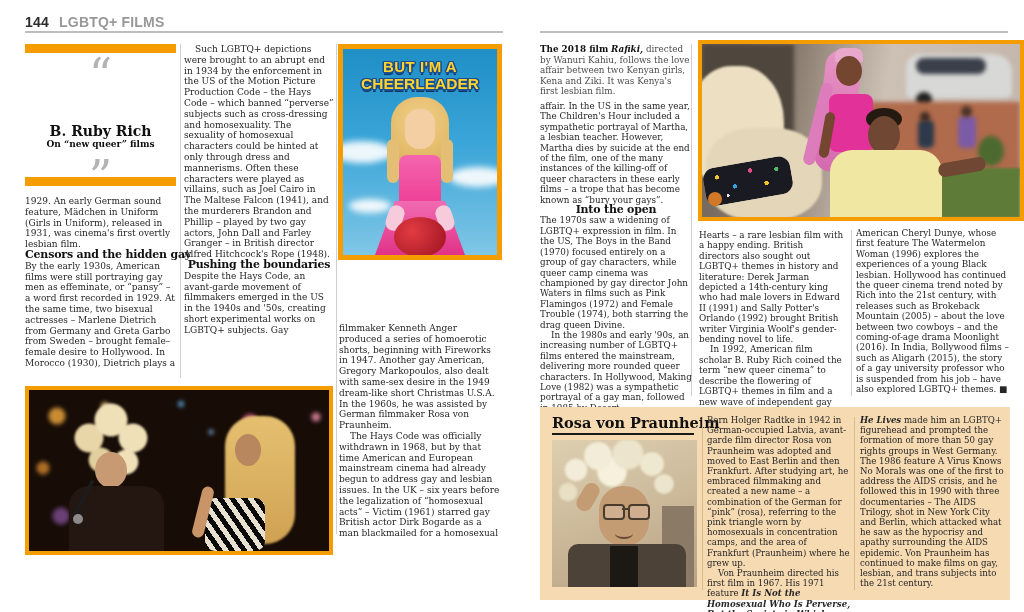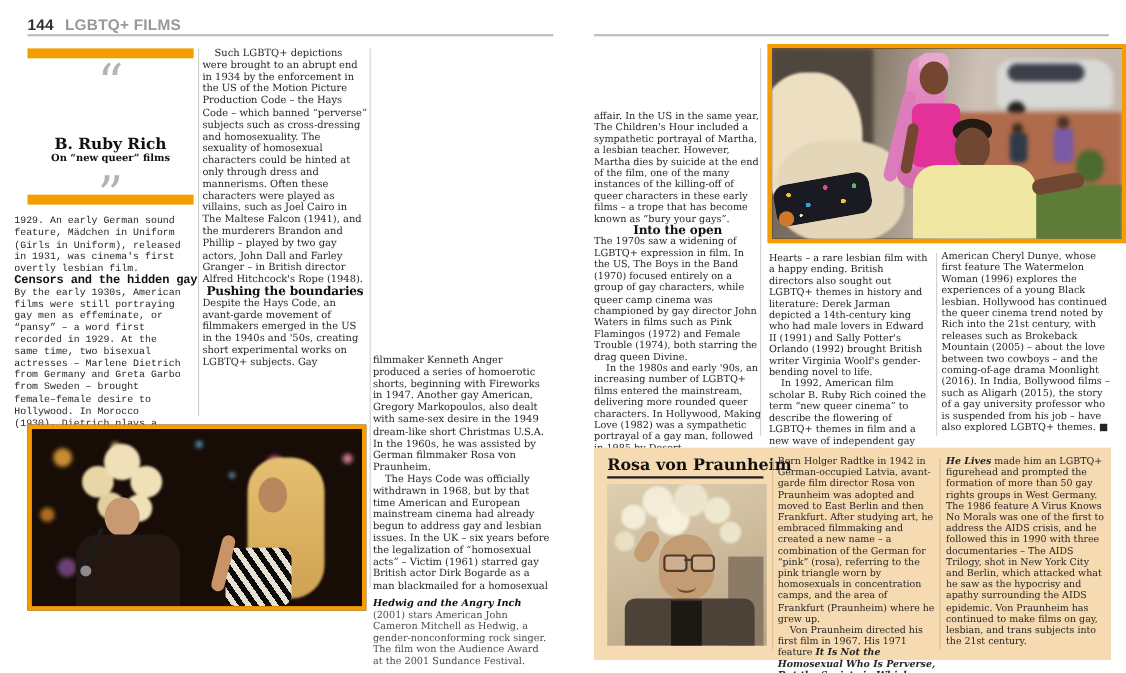--- a/index.html
+++ b/index.html
@@ -110,32 +110,52 @@
     <div class="abs qmark" style="top:16px;width:151px;">“</div>
     <div class="abs qauth" style="top:79px;width:151px;">B. Ruby Rich</div>
     <div class="abs qnote" style="top:95px;width:151px;">On “new queer” films</div>
     <div class="abs qmark" style="top:118px;width:151px;">”</div>
     <div class="qbar abs" style="bottom:0;"></div>
   </div>
 
   <div class="abs vsep" style="left:180px;top:44px;height:334px;"></div>
   <div class="abs vsep" style="left:336px;top:44px;height:490px;"></div>
 
-  <div class="abs bt" style="left:13px;top:196px;width:153px;font-family:Liberation Mono, monospace;">
+  <div class="abs bt" style="left:25px;top:196px;width:153px;">
     <p>1929. An early German sound feature, Mädchen in Uniform (Girls in Uniform), released in 1931, was cinema's first overtly lesbian film.</p>
     <p class="h3">Censors and the hidden gay</p>
     <p>By the early 1930s, American films were still portraying gay men as effeminate, or “pansy” – a word first recorded in 1929. At the same time, two bisexual actresses – Marlene Dietrich from Germany and Greta Garbo from Sweden – brought female–female desire to Hollywood. In Morocco (1930), Dietrich plays a</p>
   </div>
 
   <div class="abs bt" style="left:184px;top:44px;width:150px;">
     <p class="ind">Such LGBTQ+ depictions were brought to an abrupt end in 1934 by the enforcement in the US of the Motion Picture Production Code – the Hays Code – which banned “perverse” subjects such as cross-dressing and homosexuality. The sexuality of homosexual characters could be hinted at only through dress and mannerisms. Often these characters were played as villains, such as Joel Cairo in The Maltese Falcon (1941), and the murderers Brandon and Phillip – played by two gay actors, John Dall and Farley Granger – in British director Alfred Hitchcock's Rope (1948).</p>
     <p class="h3">Pushing the boundaries</p>
     <p>Despite the Hays Code, an avant-garde movement of filmmakers emerged in the US in the 1940s and '50s, creating short experimental works on LGBTQ+ subjects. Gay</p>
   </div>
 
+  <div class="abs pframe" style="left:338px;top:44px;">
+    <div class="sky">
+      <div class="cloud" style="left:-12px;top:92px;width:62px;height:22px;"></div>
+      <div class="cloud" style="right:-10px;top:118px;width:58px;height:20px;"></div>
+      <div class="cloud" style="left:6px;top:150px;width:42px;height:14px;"></div>
+      <div class="ptitle" style="top:9px;font-size:15px;letter-spacing:.5px;">BUT I'M A</div>
+      <div class="ptitle" style="top:26px;font-size:15.5px;letter-spacing:0;">CHEERLEADER</div>
+      <div>
+        <div class="abs" style="left:48px;top:48px;width:58px;height:78px;border-radius:26px;background:radial-gradient(circle at 50% 30%,#f0d08a,#d9a94f);"></div>
+        <div class="abs" style="left:62px;top:60px;width:30px;height:40px;border-radius:14px;background:#f4cfa4;"></div>
+        <div class="abs" style="left:44px;top:90px;width:12px;height:44px;border-radius:6px;background:#e5be76;"></div>
+        <div class="abs" style="left:98px;top:90px;width:12px;height:44px;border-radius:6px;background:#e5be76;"></div>
+        <div class="abs" style="left:56px;top:106px;width:42px;height:52px;border-radius:8px 8px 0 0;background:linear-gradient(180deg,#f465ae,#ee3d94);"></div>
+        <div class="abs" style="left:32px;top:152px;width:90px;height:54px;background:linear-gradient(180deg,#f16bb2,#e13287);clip-path:polygon(22% 0,78% 0,100% 100%,0 100%);"></div>
+        <div class="abs" style="left:44px;top:156px;width:16px;height:26px;border-radius:8px;background:#f7cbdc;transform:rotate(18deg);"></div>
+        <div class="abs" style="left:94px;top:156px;width:16px;height:26px;border-radius:8px;background:#f7cbdc;transform:rotate(-18deg);"></div>
+        <div class="abs" style="left:51px;top:168px;width:52px;height:40px;border-radius:50%;background:radial-gradient(circle at 35% 35%,#e23b42,#9c1220);"></div>
+      </div>
+    </div>
+  </div>
 
 
   <div class="abs bt" style="left:339px;top:323px;width:163px;">
     <p>filmmaker Kenneth Anger produced a series of homoerotic shorts, beginning with Fireworks in 1947. Another gay American, Gregory Markopoulos, also dealt with same-sex desire in the 1949 dream-like short Christmas U.S.A. In the 1960s, he was assisted by German filmmaker Rosa von Praunheim.</p>
     <p class="ind">The Hays Code was officially withdrawn in 1968, but by that time American and European mainstream cinema had already begun to address gay and lesbian issues. In the UK – six years before the legalization of “homosexual acts” – Victim (1961) starred gay British actor Dirk Bogarde as a man blackmailed for a homosexual</p>
   </div>
 
   <div class="abs oframe" style="left:25px;top:386px;">
     <div class="hart">
       <div class="bokeh"></div>
@@ -148,26 +168,26 @@
       </div>
       <div>
         <div class="abs blur1" style="left:196px;top:26px;width:70px;height:128px;border-radius:30px;background:linear-gradient(180deg,#e5c070,#d0a253);"></div>
         <div class="abs" style="left:206px;top:44px;width:26px;height:32px;border-radius:50%;background:#b8875e;"></div>
         <div class="abs" style="left:176px;top:108px;width:60px;height:53px;border-radius:10px;background:repeating-linear-gradient(55deg,#0a0a0a 0 5px,#e8e0d0 5px 10px);"></div>
         <div class="abs" style="left:168px;top:96px;width:12px;height:52px;border-radius:6px;background:#c89468;transform:rotate(14deg);"></div>
       </div>
     </div>
   </div>
 
-  <div class="abs cap" style="left:339px;top:544px;width:160px;">
-    <b class="it">Hedwig and the Angry Inch</b>
-    <span>(2001)</span>
-    <span>stars American John Cameron Mitchell as Hedwig, a gender-nonconforming rock singer. The film won the Audience Award at the 2001 Sundance Festival.</span>
-  </div>
-
+
+  <div class="abs cap" style="left:540px;top:44px;width:152px;">
+    <b>The 2018 film</b>
+    <b class="it">Rafiki,</b>
+    <span>directed by Wanuri Kahiu, follows the love affair between two Kenyan girls, Kena and Ziki. It was Kenya's first lesbian film.</span>
+  </div>
 
   <div class="abs vsep" style="left:691px;top:44px;height:352px;"></div>
   <div class="abs vsep" style="left:851px;top:230px;height:166px;"></div>
 
   <div class="abs btr" style="left:540px;top:101px;width:152px;">
     <p>affair. In the US in the same year, The Children's Hour included a sympathetic portrayal of Martha, a lesbian teacher. However, Martha dies by suicide at the end of the film, one of the many instances of the killing-off of queer characters in these early films – a trope that has become known as “bury your gays”.</p>
     <p class="h3">Into the open</p>
     <p>The 1970s saw a widening of LGBTQ+ expression in film. In the US, The Boys in the Band (1970) focused entirely on a group of gay characters, while queer camp cinema was championed by gay director John Waters in films such as Pink Flamingos (1972) and Female Trouble (1974), both starring the drag queen Divine.</p>
     <p class="ind">In the 1980s and early '90s, an increasing number of LGBTQ+ films entered the mainstream, delivering more rounded queer characters. In Hollywood, Making Love (1982) was a sympathetic portrayal of a gay man, followed in 1985 by Desert</p>
   </div>

